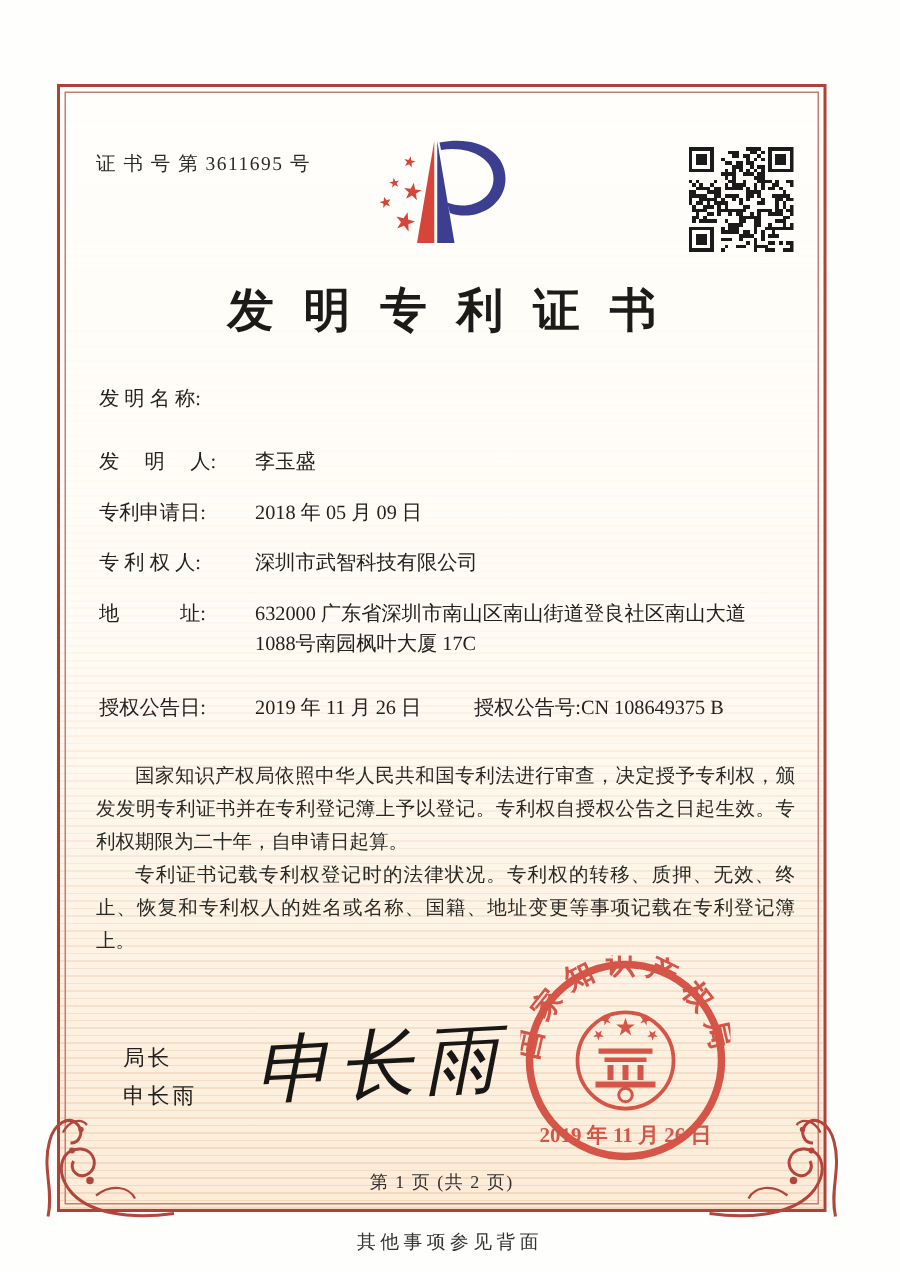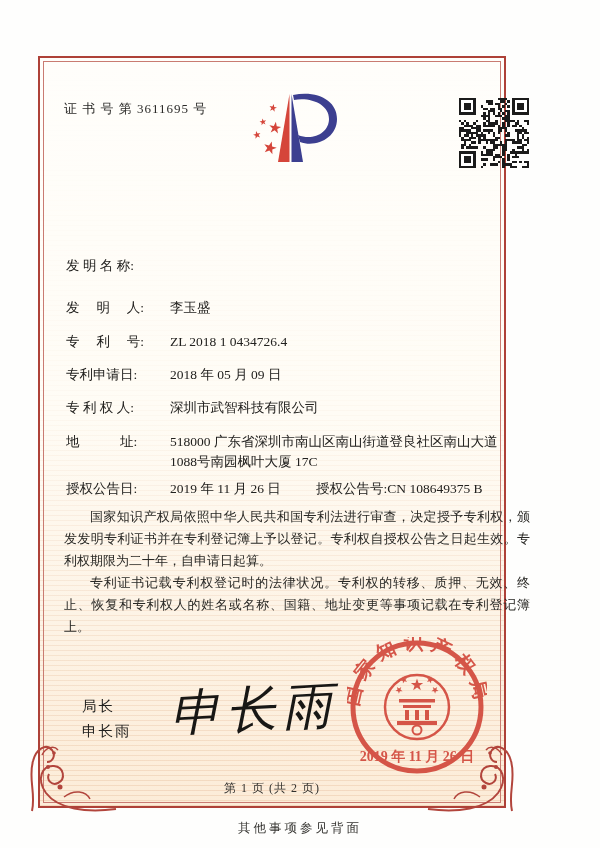--- a/index.html
+++ b/index.html
@@ -5,21 +5,21 @@
   * { margin:0; padding:0; box-sizing:border-box; }
   html,body { background:#ffffff; }
   .page {
     position:relative; width:600px; height:848px; overflow:hidden;
     background:#fefefd;
     font-family:"Liberation Serif","DejaVu Serif",serif;
     color:#22211f;
   }
   
   .frame {
-    position:absolute; left:38px; top:56px; width:468px; height:752px;
+    position:absolute; left:38px; top:56px; width:513px; height:752px;
     border:2px solid #ae4138;
     background:linear-gradient(180deg,#fffefb 0%,#fffcf5 48%,#fdf3e5 76%,#fcecd8 100%);
   }
   .frame-inner-line {
     position:absolute; inset:3px; border:1px solid #c97b72; pointer-events:none;
   }
   .texture {
     position:absolute; inset:0; pointer-events:none;
     background:repeating-linear-gradient(0deg, rgba(210,140,90,0.20) 0 1px, transparent 1px 5px);
     -webkit-mask-image:linear-gradient(180deg, rgba(0,0,0,0) 0%, rgba(0,0,0,0.15) 45%, rgba(0,0,0,0.75) 78%, #000 100%);
@@ -40,21 +40,21 @@
   
   .fields { position:absolute; left:26px; top:198px; width:452px; font-size:13.5px; }
   .field-row { display:flex; line-height:19px; }
   .field-label { flex:0 0 104px; white-space:pre; }
   .field-value { flex:1; }
   .row-name    { margin-bottom:23px; }
   .row-person  { margin-bottom:15px; }
   .row-patno   { margin-bottom:14px; }
   .row-appdate { margin-bottom:14px; }
   .row-owner   { margin-bottom:15px;align-items:flex-end; }
-  .row-addr    { margin-bottom:7px; }
+  .row-addr    { margin-bottom:23px; }
   .row-addr .field-value { line-height:20px; }
   .grant-row { display:flex; line-height:19px; white-space:pre; }
   .grant-date-value { display:inline-block; width:132px; }
   .grant-no-label { margin-left:14px; }
   
   .body-text {
     position:absolute; left:24px; top:448px; width:466px;
     font-size:13px; line-height:22px; text-align:justify; color:#292825;
   }
   .body-text p { text-indent:2em; }
@@ -410,44 +410,41 @@
             <rect x="22" y="0" width="7" height="7"></rect>
             <rect x="23" y="1" width="5" height="5" fill="#fff"></rect>
             <rect x="24" y="2" width="3" height="3"></rect>
             <rect x="0" y="22" width="7" height="7"></rect>
             <rect x="1" y="23" width="5" height="5" fill="#fff"></rect>
             <rect x="2" y="24" width="3" height="3"></rect>
           </g>
         </svg>
     </div>
 
+    <div class="title">发明专利证书</div>
 
     <div class="fields">
       <div class="field-row row-name">
         <span class="field-label">发 明 名 称:</span>
       </div>
       <div class="field-row row-person">
         <span class="field-label">发　 明 　人:</span>
         <span class="field-value">李玉盛</span>
-      </div>
-      <div class="field-row row-patno">
-        <span class="field-label">专　 利 　号:</span>
-        <span class="field-value">ZL 2018 1 0434726.4</span>
       </div>
       <div class="field-row row-appdate">
         <span class="field-label">专利申请日:</span>
         <span class="field-value">2018 年 05 月 09 日</span>
       </div>
       <div class="field-row row-owner">
         <span class="field-label">专 利 权 人:</span>
         <span class="field-value">深圳市武智科技有限公司</span>
       </div>
       <div class="field-row row-addr">
         <span class="field-label">地　　　址:</span>
-        <span class="field-value">518000 广东省深圳市南山区南山街道登良社区南山大道1088号南园枫叶大厦 17C</span>
+        <span class="field-value">632000 广东省深圳市南山区南山街道登良社区南山大道1088号南园枫叶大厦 17C</span>
       </div>
       <div class="grant-row">
         <span class="field-label">授权公告日:</span>
         <span class="grant-date-value">2019 年 11 月 26 日</span>
         <span class="grant-no-label">授权公告号:</span>
         <span class="grant-no-value">CN 108649375 B</span>
       </div>
     </div>
 
     <div class="body-text">

